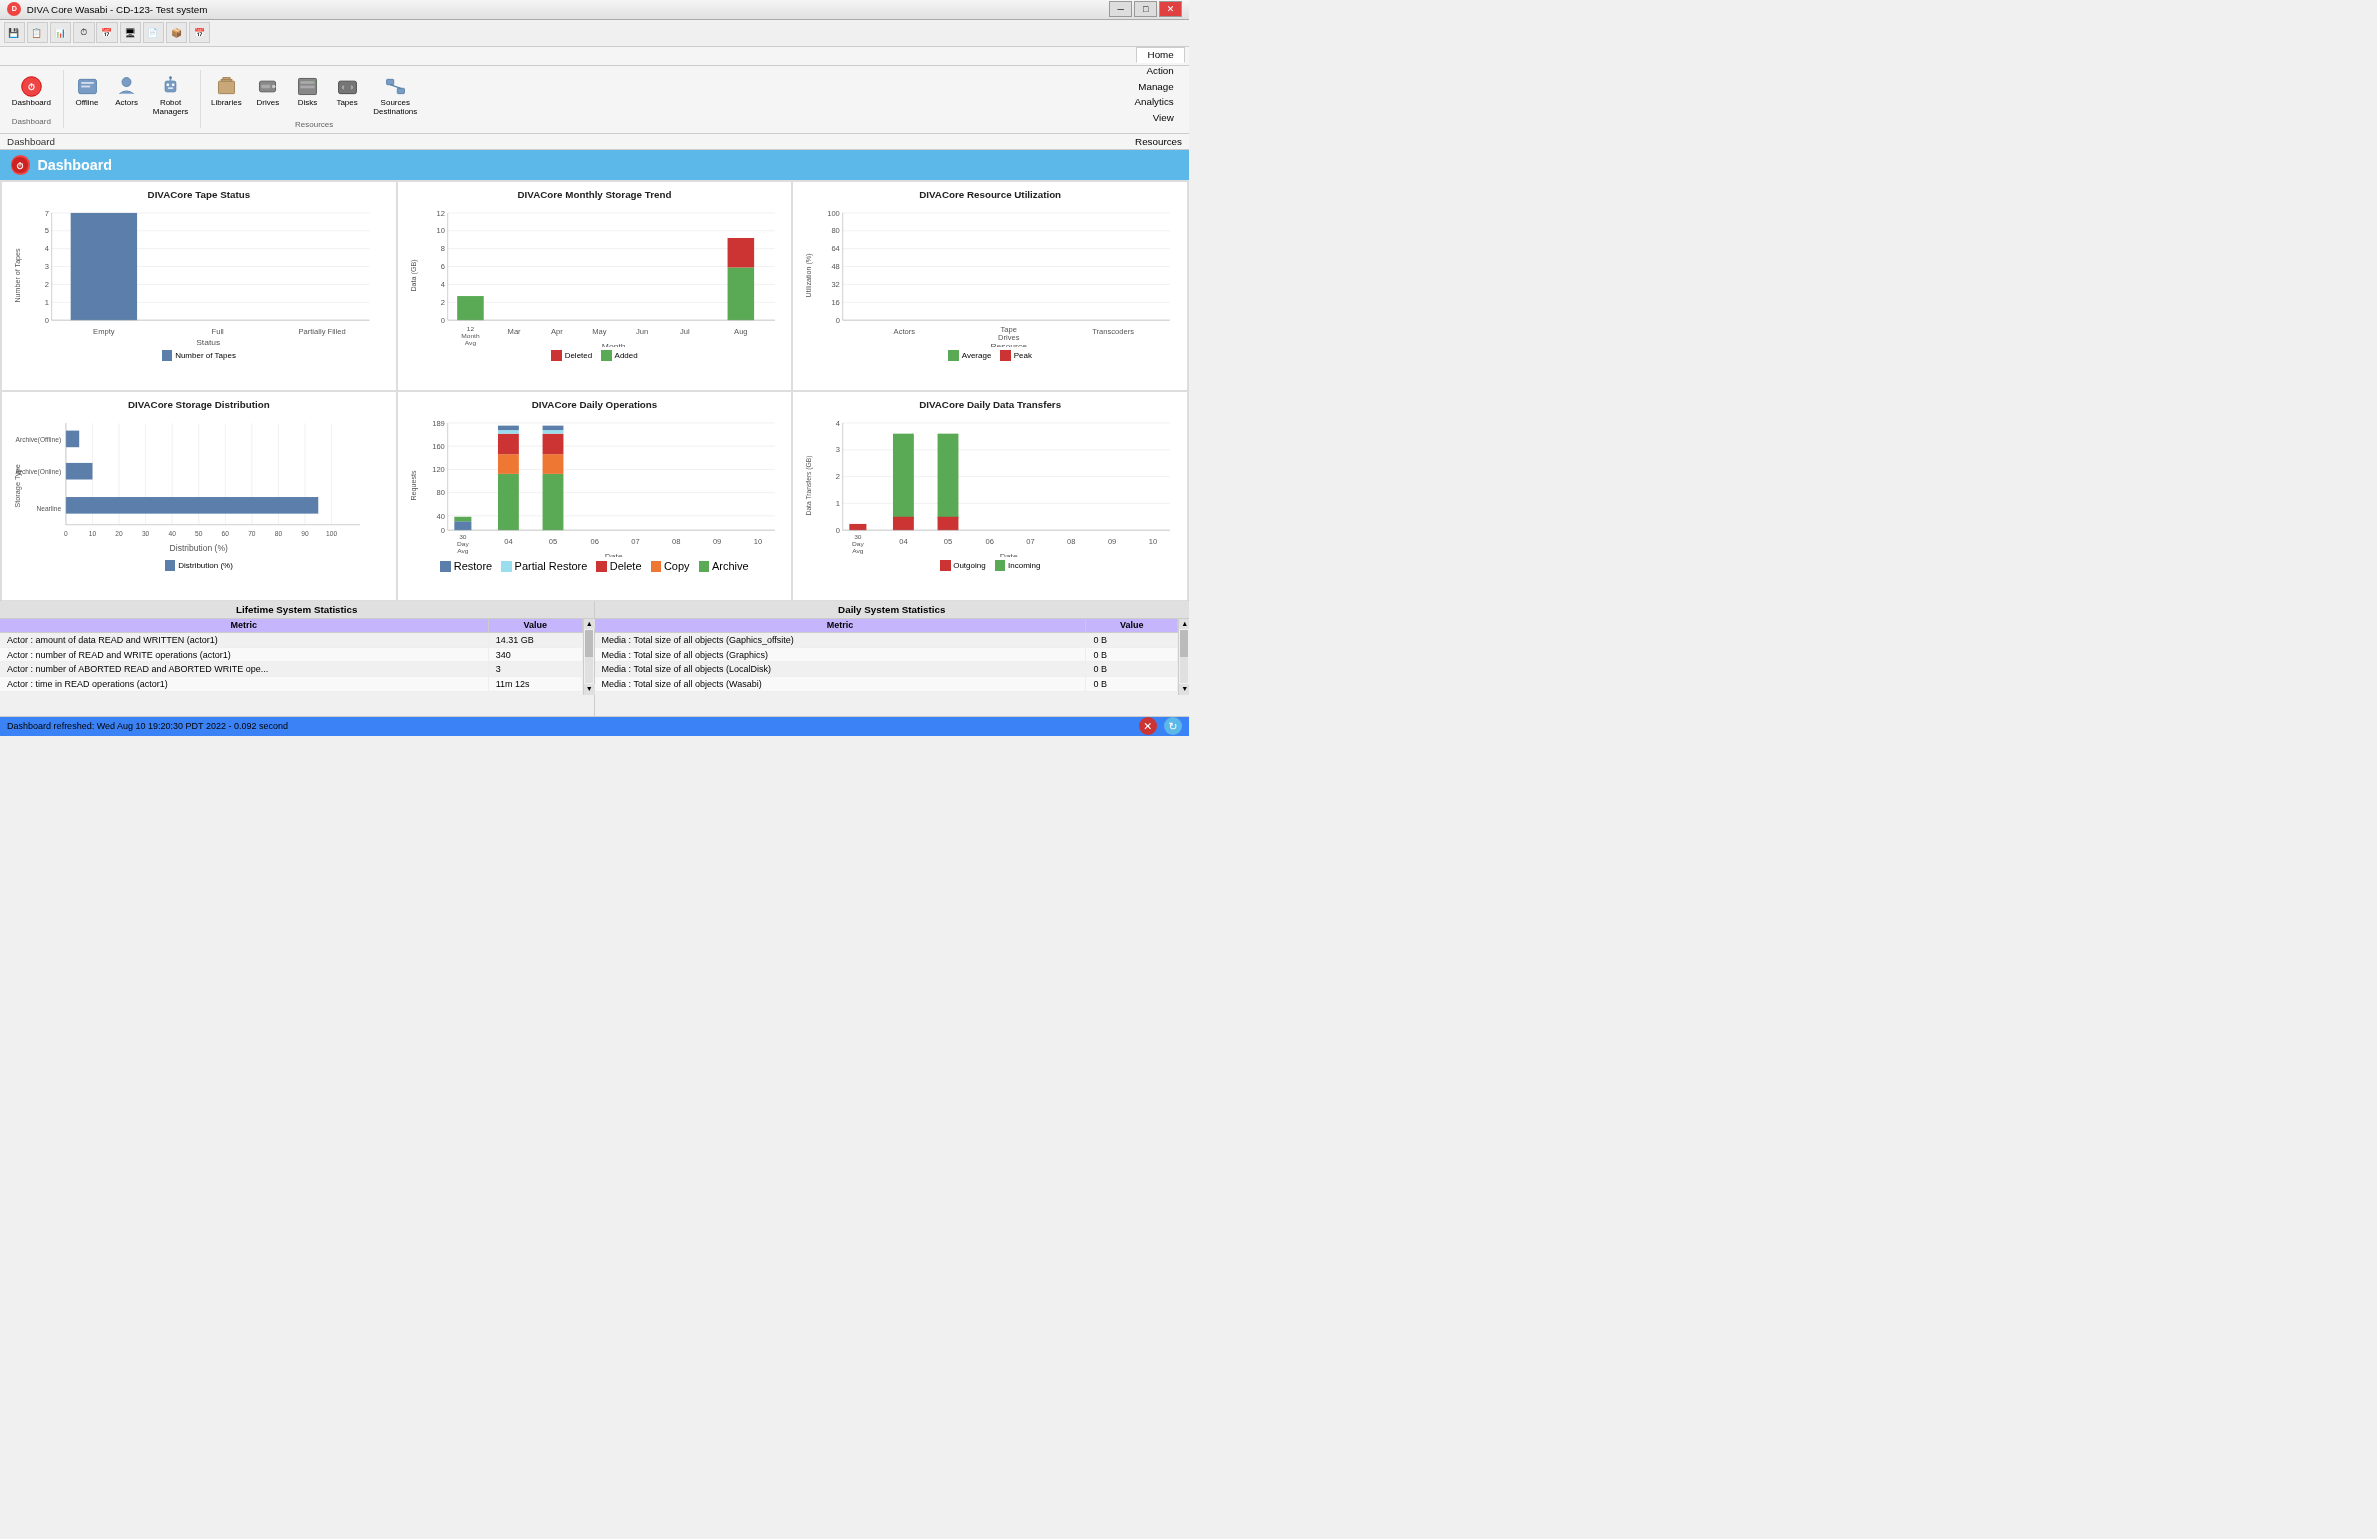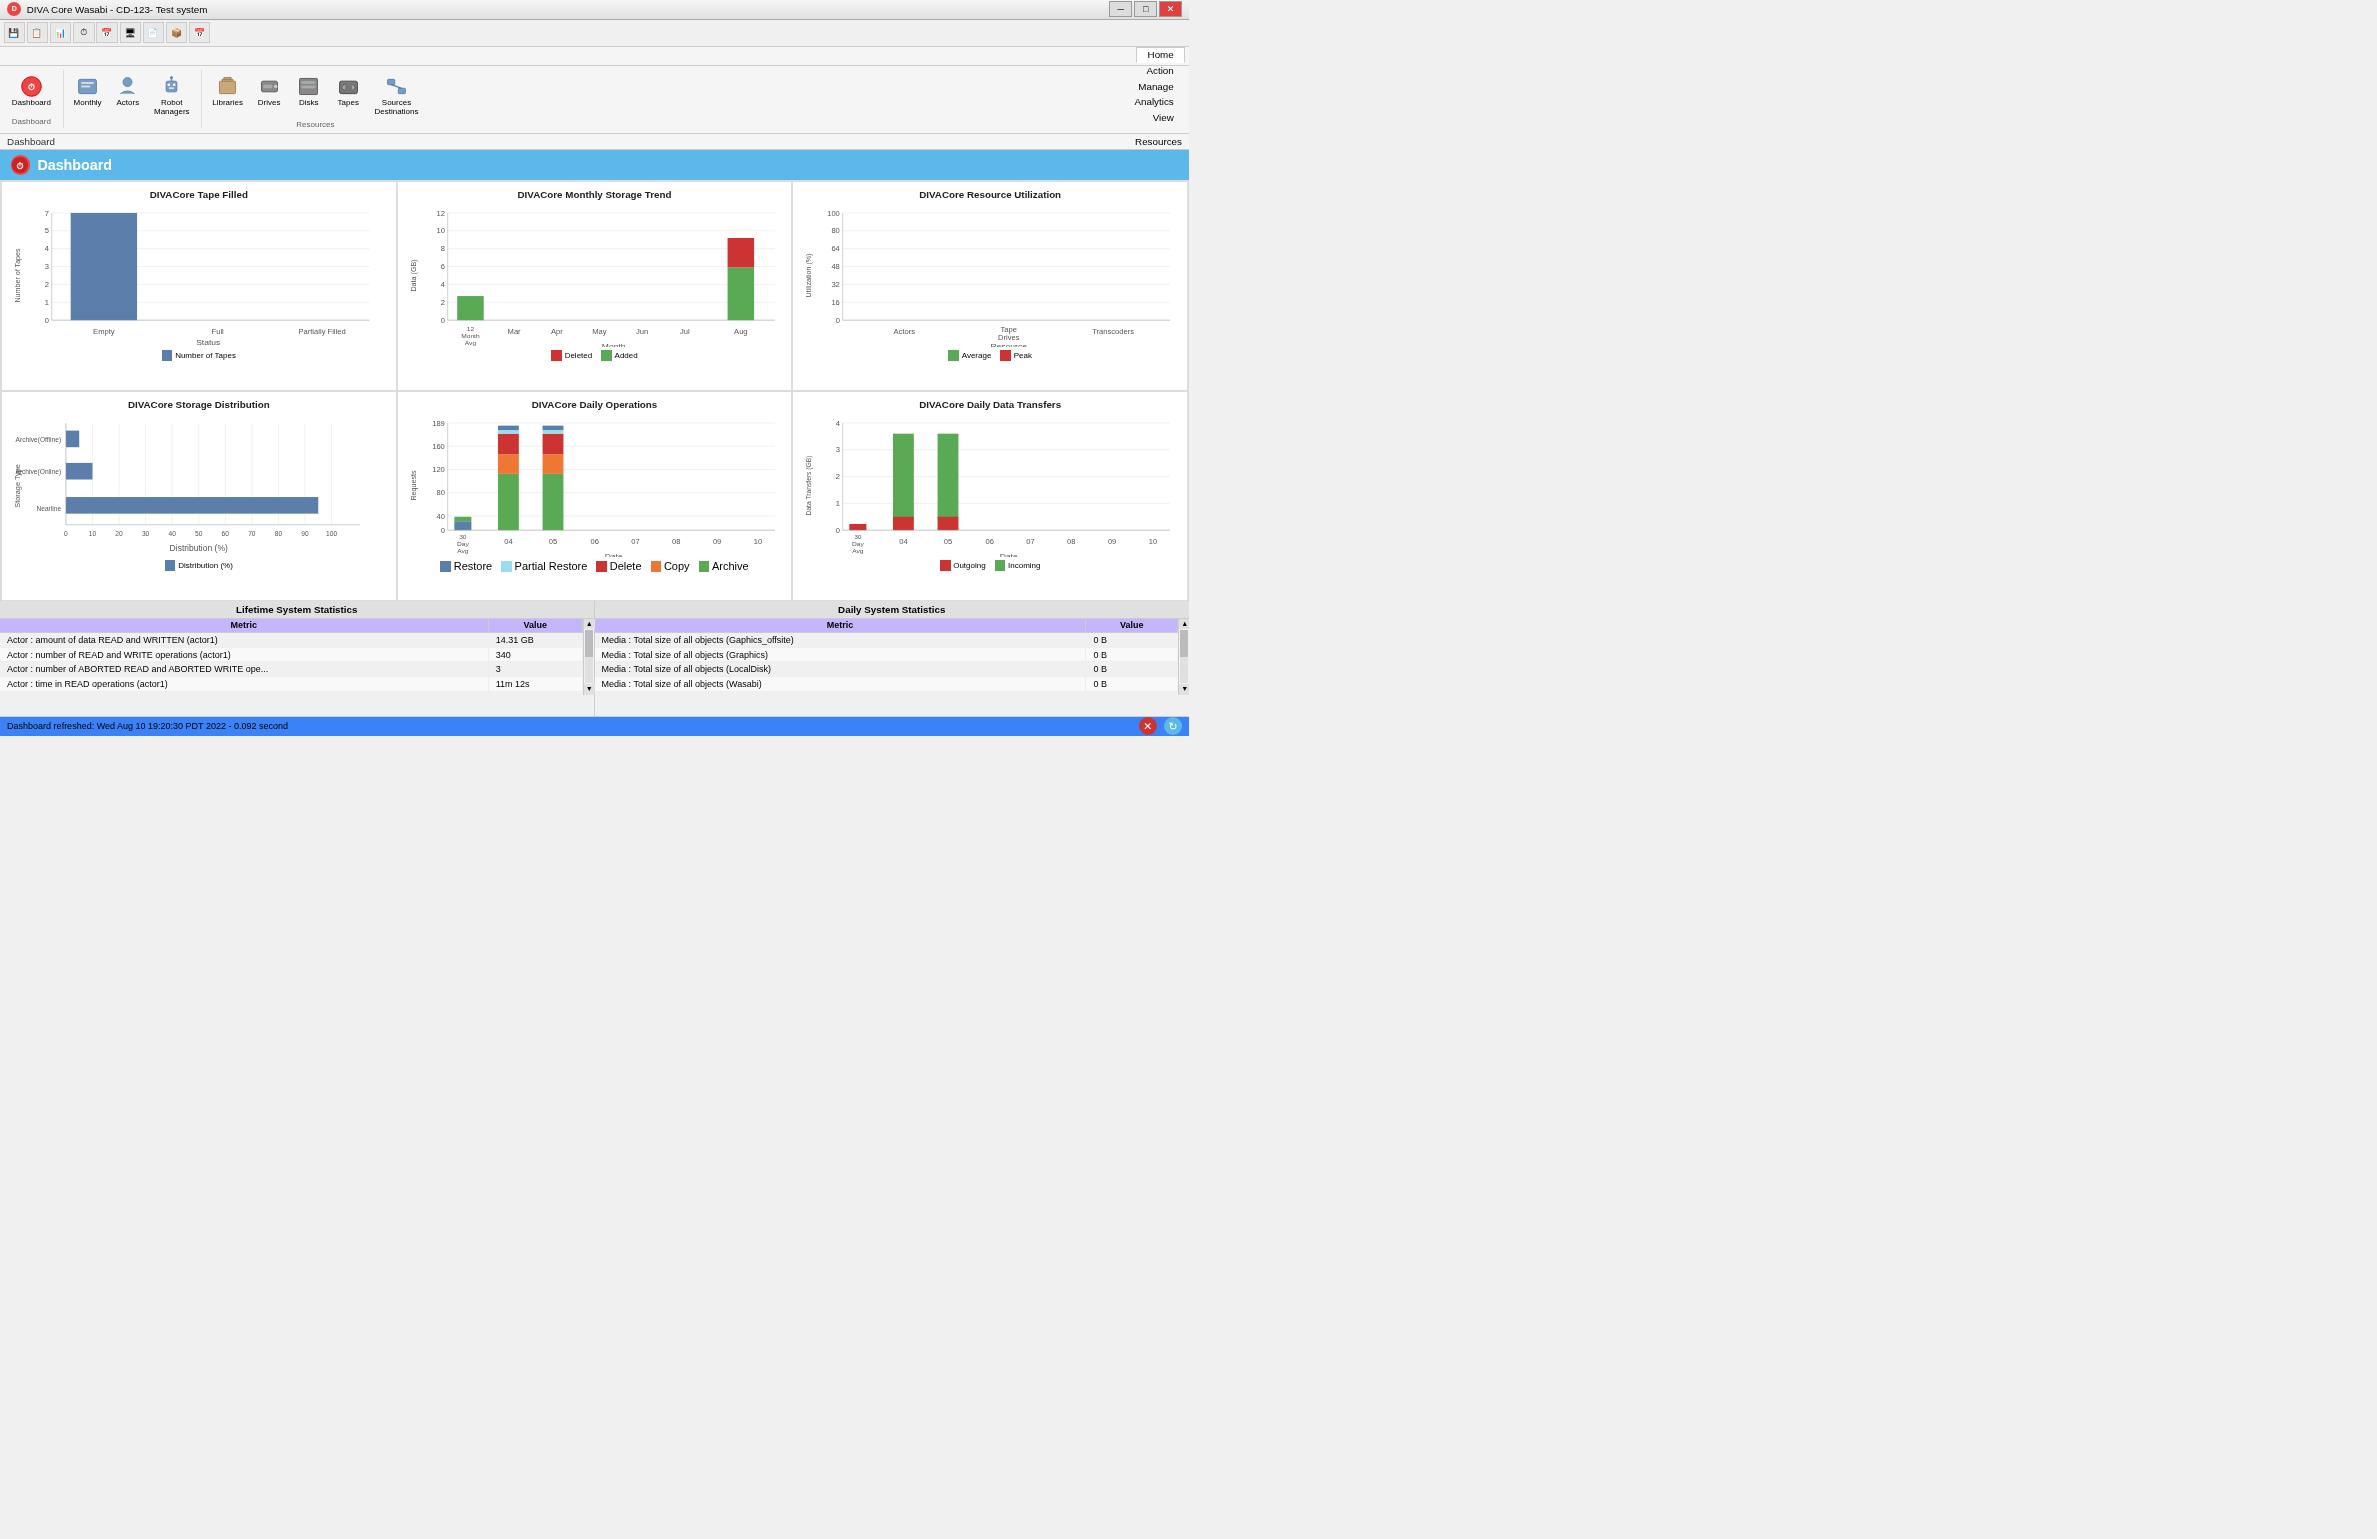--- a/index.html
+++ b/index.html
@@ -328,21 +328,21 @@
     <div class="ribbon-group">
       <div class="ribbon-items">
         <div class="ribbon-item">
           <div class="ribbon-item-icon">
             <svg width="25" height="25" viewBox="0 0 28 28">
               <rect x="4" y="6" width="20" height="16" rx="2" fill="#7a9cc4" stroke="#5580aa"></rect>
               <rect x="7" y="9" width="14" height="2" fill="white" opacity="0.7"></rect>
               <rect x="7" y="13" width="10" height="2" fill="white" opacity="0.7"></rect>
             </svg>
           </div>
-          <div class="ribbon-item-label">Monthly</div>
+          <div class="ribbon-item-label">Offline</div>
         </div>
         <div class="ribbon-item">
           <div class="ribbon-item-icon">
             <svg width="25" height="25" viewBox="0 0 28 28">
               <circle cx="14" cy="9" r="5" fill="#7a9cc4" stroke="#5580aa"></circle>
               <path d="M6 22 Q14 16 22 22" fill="#7a9cc4" stroke="#5580aa"></path>
             </svg>
           </div>
           <div class="ribbon-item-label">Actors</div>
         </div>
@@ -436,21 +436,21 @@
       <circle cx="10" cy="10" r="9" fill="#cc2222"></circle>
       <text x="10" y="14" text-anchor="middle" fill="white" font-size="10">⏱</text>
     </svg>
   </div>
   <span class="dashboard-header-title">Dashboard</span>
 </div>
 
 <div class="charts-grid" style="height: 420px;">
 
   <div class="chart-cell">
-    <div class="chart-title">DIVACore Tape Filled</div>
+    <div class="chart-title">DIVACore Tape Status</div>
     <div class="chart-wrapper">
       <svg width="100%" height="100%" viewBox="0 0 400 160" preserveAspectRatio="none" style="font-size:9px">
 
         <text x="12" y="80" text-anchor="middle" transform="rotate(-90,12,80)" font-size="8" fill="#555">Number of Tapes</text>
 
         <line x1="45" y1="10" x2="380" y2="10" stroke="#e0e0e0" stroke-width="0.5"></line>
         <line x1="45" y1="30" x2="380" y2="30" stroke="#e0e0e0" stroke-width="0.5"></line>
         <line x1="45" y1="50" x2="380" y2="50" stroke="#e0e0e0" stroke-width="0.5"></line>
         <line x1="45" y1="70" x2="380" y2="70" stroke="#e0e0e0" stroke-width="0.5"></line>
         <line x1="45" y1="90" x2="380" y2="90" stroke="#e0e0e0" stroke-width="0.5"></line>

